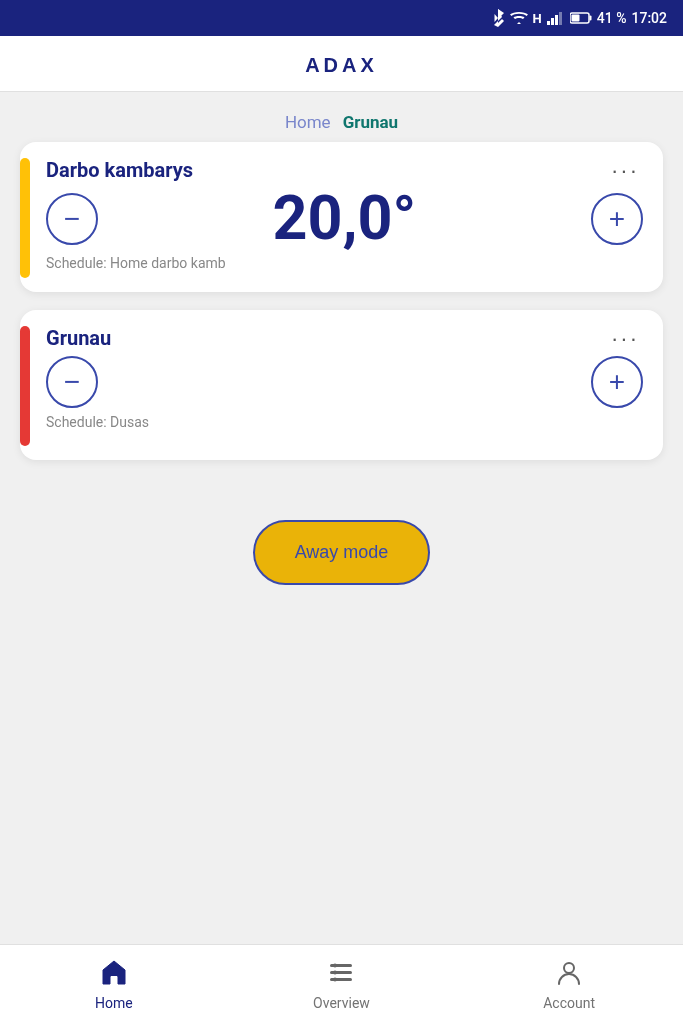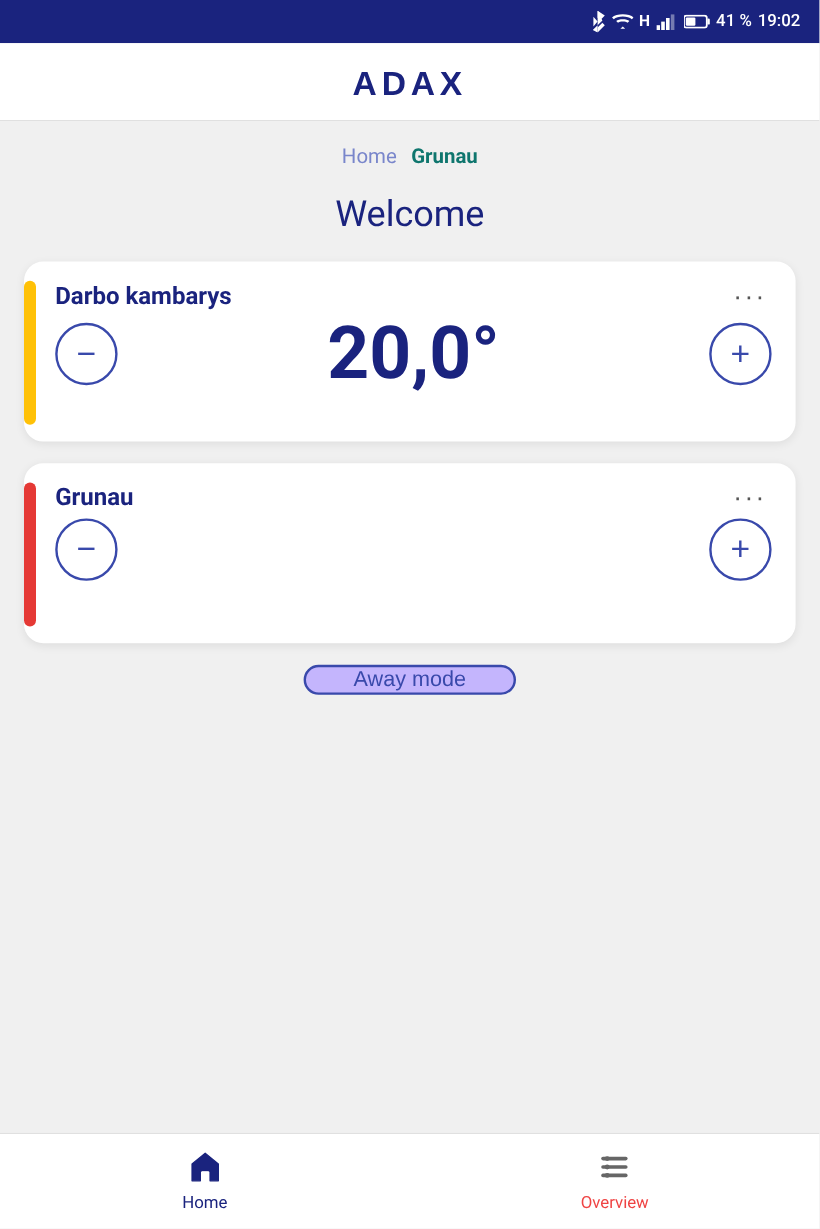--- a/index.html
+++ b/index.html
@@ -38,21 +38,21 @@
     
     .app-header {
       background: white;
       padding: 18px 0 14px 0;
       text-align: center;
       border-bottom: 1px solid #e0e0e0;
       flex-shrink: 0;
     }
 
     .app-logo {
-      font-size: 28px;
+      font-size: 20px;
       font-weight: 900;
       letter-spacing: 4px;
       color: #1a237e;
       font-family: Arial Black, Arial, sans-serif;
     }
 
     
     .main-content {
       flex: 1;
       background: #f0f0f0;
@@ -180,27 +180,28 @@
 
     
     .away-mode-container {
       display: flex;
       justify-content: center;
       margin: 10px 0 20px 0;
     }
 
     .away-mode-btn {
       border: 2px solid #3949ab;
-      background: #c4b5fd;
+      background: #eab308;
       border-radius: 50px;
-      padding: 0 40px;
+      padding: 20px 40px;
       font-size: 18px;
       color: #3949ab;
       cursor: pointer;
       font-weight: 400;
+      margin-top: 42px;
     }
 
     
     .bottom-nav {
       background: white;
       border-top: 1px solid #e0e0e0;
       height: 80px;
       display: flex;
       align-items: center;
       justify-content: space-around;
@@ -225,21 +226,21 @@
       font-size: 14px;
     }
 
     .nav-item-active .nav-icon,
     .nav-item-active .nav-label {
       color: #1a237e;
     }
 
     .nav-item-inactive .nav-icon,
     .nav-item-inactive .nav-label {
-      color: #ef4444;
+      color: #737373;
     }
   </style>
 </head>
 <body>
 
 <div class="status-bar">
   <div class="status-icons">
 
     <svg width="14" height="18" viewBox="0 0 14 18" fill="white">
       <path d="M7 0L7 12L11 8L7 0ZM7 6L11 10L7 14L7 18L13 12L9 8L13 4L7 0Z" fill="white"></path>
@@ -259,63 +260,64 @@
       <rect x="8" y="4" width="3" height="10" fill="white"></rect>
       <rect x="12" y="1" width="3" height="13" fill="rgba(255,255,255,0.4)"></rect>
     </svg>
 
     <svg width="22" height="12" viewBox="0 0 22 12" fill="white">
       <rect x="0" y="1" width="19" height="10" rx="2" stroke="white" stroke-width="1.5" fill="none"></rect>
       <rect x="1.5" y="2.5" width="8" height="7" rx="1" fill="white"></rect>
       <rect x="19.5" y="3.5" width="2" height="5" rx="1" fill="white"></rect>
     </svg>
     <span>41 %</span>
-    <span>19:02</span>
+    <span>17:02</span>
   </div>
 </div>
 
 <div class="app-header">
   <div class="app-logo">ADAX</div>
 </div>
 
 <div class="main-content">
 
   <div class="breadcrumb">
     <span class="breadcrumb-home">Home</span>
     <span class="breadcrumb-current">Grunau</span>
   </div>
 
-  <div class="welcome-title">Welcome</div>
 
   <div class="device-card">
     <div class="card-accent card-accent-yellow"></div>
     <div class="card-body">
       <div class="card-header">
         <span class="device-name">Darbo kambarys</span>
         <button class="more-btn">···</button>
       </div>
       <div class="card-controls">
         <button class="ctrl-btn">−</button>
         <span class="temperature-display">20,0°</span>
         <button class="ctrl-btn">+</button>
       </div>
+      <div class="schedule-text">Schedule: Home darbo kamb</div>
     </div>
   </div>
 
   <div class="device-card">
     <div class="card-accent card-accent-orange"></div>
     <div class="card-body">
       <div class="card-header">
         <span class="device-name">Grunau</span>
         <button class="more-btn">···</button>
       </div>
       <div class="card-controls">
         <button class="ctrl-btn">−</button>
         <button class="ctrl-btn">+</button>
       </div>
+      <div class="schedule-text">Schedule: Dusas</div>
     </div>
   </div>
 
   <div class="away-mode-container">
     <button class="away-mode-btn">Away mode</button>
   </div>
 
 </div>
 
 <div class="bottom-nav">
@@ -337,13 +339,22 @@
         <rect x="3" y="13" width="22" height="3" rx="1.5" fill="#666"></rect>
         <rect x="3" y="20" width="22" height="3" rx="1.5" fill="#666"></rect>
         <circle cx="8" cy="7.5" r="2" fill="#666"></circle>
         <circle cx="8" cy="14.5" r="2" fill="#666"></circle>
         <circle cx="8" cy="21.5" r="2" fill="#666"></circle>
       </svg>
     </span>
     <span class="nav-label">Overview</span>
   </div>
 
+  <div class="nav-item nav-item-inactive">
+    <span class="nav-icon">
+      <svg width="28" height="28" viewBox="0 0 28 28" fill="none">
+        <circle cx="14" cy="10" r="5" stroke="#666" stroke-width="2" fill="none"></circle>
+        <path d="M4 26C4 20.477 8.477 16 14 16C19.523 16 24 20.477 24 26" stroke="#666" stroke-width="2" fill="none" stroke-linecap="round"></path>
+      </svg>
+    </span>
+    <span class="nav-label">Account</span>
+  </div>
 </div>
 
 </body></html>

